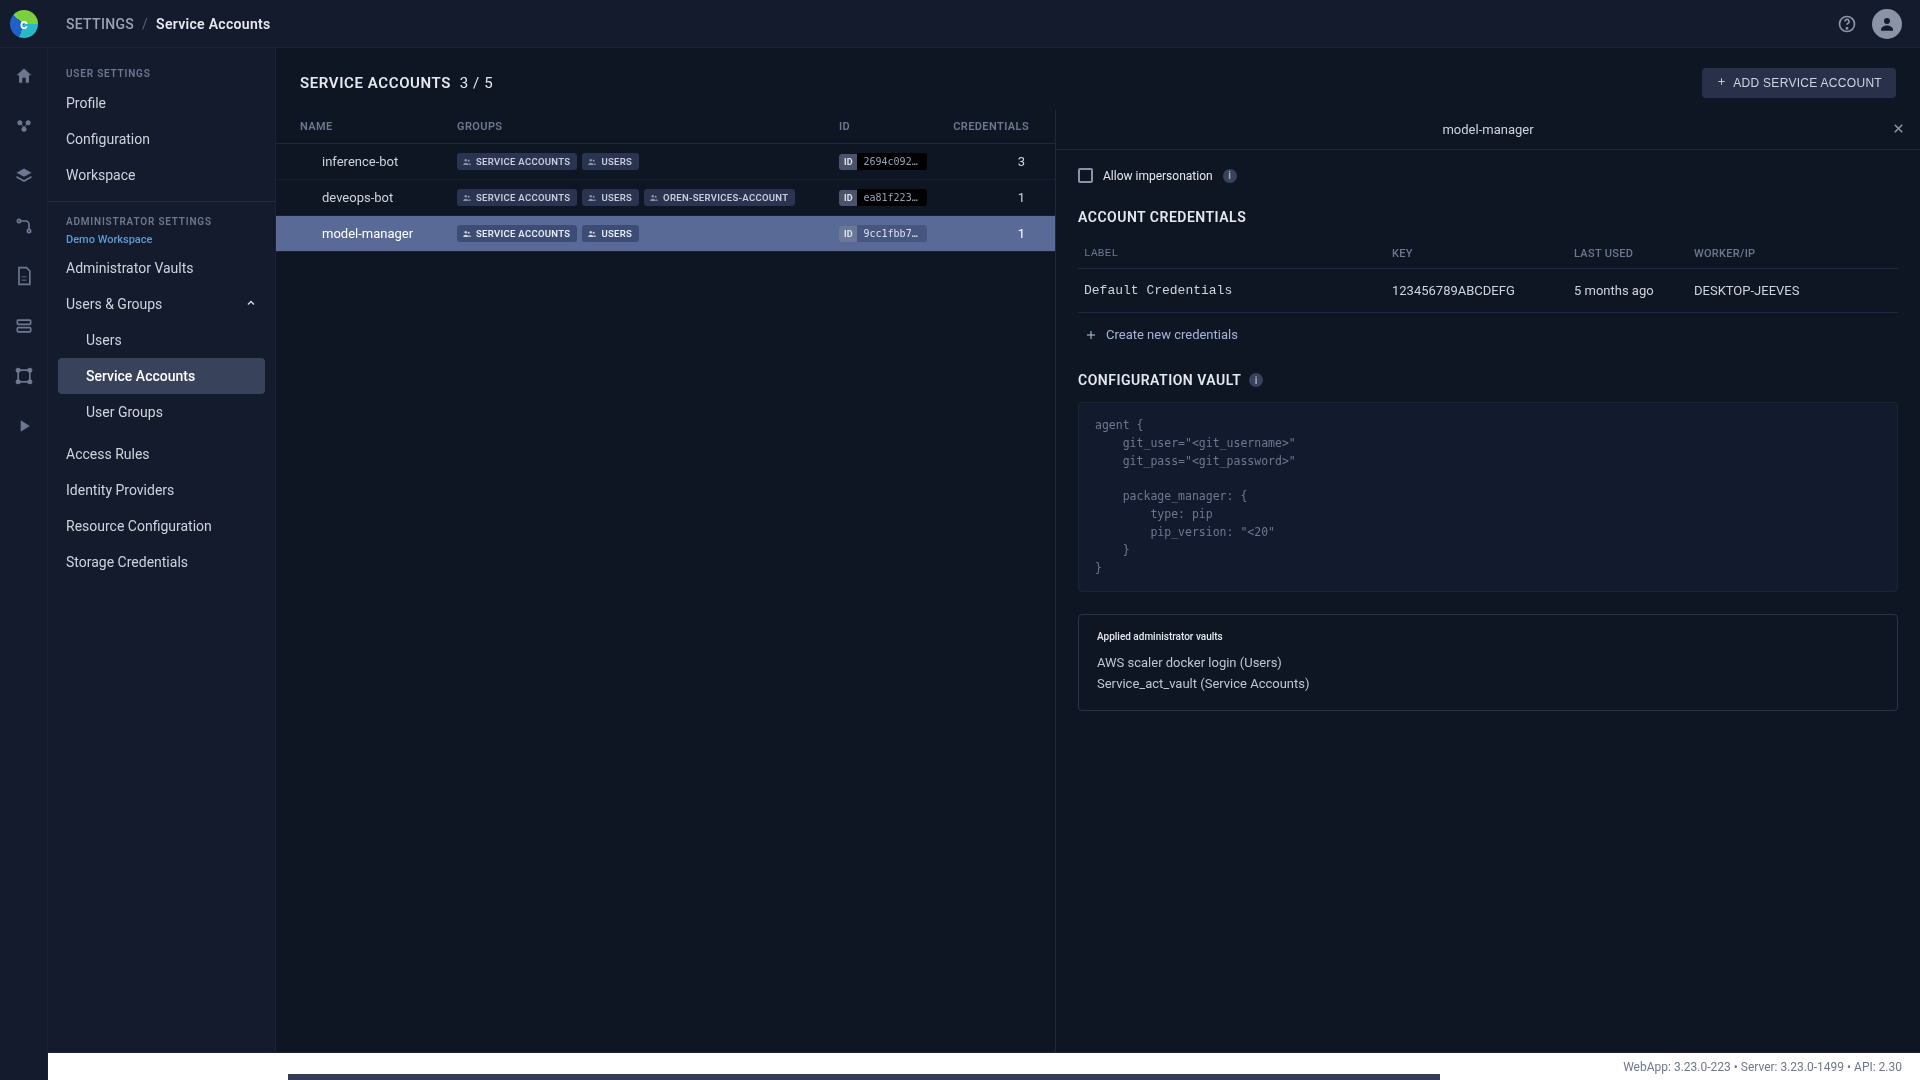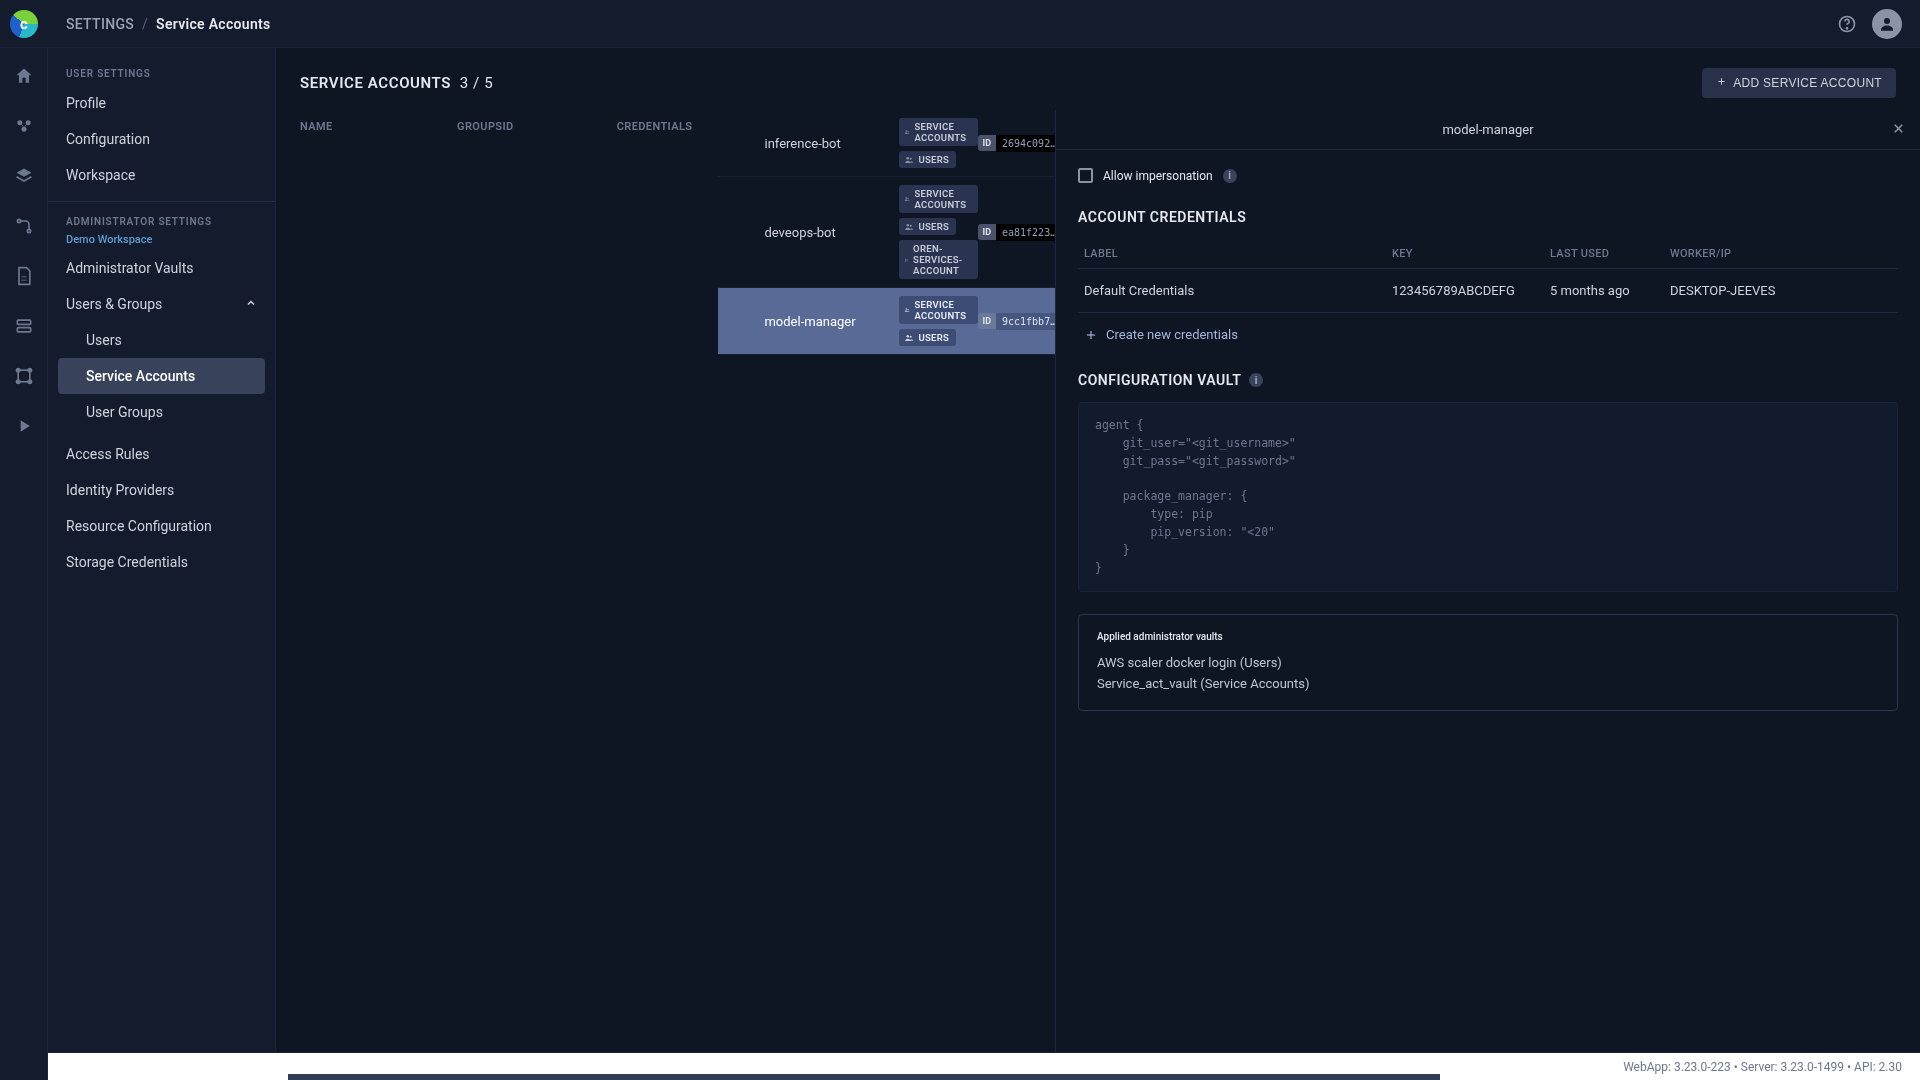--- a/index.html
+++ b/index.html
@@ -64,21 +64,21 @@
 .content-head {
   padding:20px 24px 12px; display:flex; align-items:center; justify-content:space-between;
 }
 .content-head h2 { font-size:15px; letter-spacing:.6px; color:#e5e8ef; font-weight:600;}
 .add-btn {
   background:#283149; color:#cfd4dc; border:none; padding:8px 14px; font-size:12px;
   border-radius:4px; cursor:pointer; display:flex; align-items:center; gap:6px; letter-spacing:.3px;
 }
 
 .cols { display:flex; flex:1; overflow:hidden;}
-.table-wrap { width:780px; border-right:1px solid #1e2840; display:flex; flex-direction:row; overflow:hidden;}
+.table-wrap { width:780px; border-right:1px solid #1e2840; display:flex; flex-direction:column; overflow:hidden;}
 .thead { display:flex; padding:10px 16px; font-size:11px; letter-spacing:.4px; color:#6d788f; border-bottom:1px solid #1e2840; font-weight:600;}
 .col-name { width:165px; padding-left:8px;}
 .col-groups { flex:1; }
 .col-id { width:110px; }
 .col-cred { width:90px; text-align:right; padding-right:10px;}
 
 .trow { display:flex; align-items:center; padding:8px 16px; border-bottom:1px solid #171f33; cursor:pointer; min-height:36px;}
 .trow.selected { background:#5a6a97; color:#fff;}
 .trow .c-name { width:165px; padding-left:30px; font-size:13px;}
 .trow .c-groups { flex:1; display:flex; gap:5px; flex-wrap:wrap;}
@@ -108,22 +108,22 @@
 .checkbox-row { display:flex; align-items:center; gap:10px; margin-bottom:26px;}
 .checkbox { width:15px; height:15px; border:2px solid #8b93a7; border-radius:2px; cursor:pointer;}
 .checkbox-row .lab { font-size:12px; color:#e5e8ef;}
 .info-ic { width:14px; height:14px; border-radius:50%; background:#38425b; color:#a5adbf; font-size:10px; display:flex; align-items:center; justify-content:center; font-weight:700; cursor:pointer;}
 
 .sec-title { font-size:14px; letter-spacing:.5px; color:#e5e8ef; font-weight:600; margin-bottom:14px; display:flex; align-items:center; gap:8px;}
 
 .cred-table { width:100%; }
 .cred-head { display:flex; font-size:11px; color:#6d788f; padding:8px 6px; border-bottom:1px solid #1e2840; letter-spacing:.3px; font-weight:500;}
 .cred-row { display:flex; padding:14px 6px; border-bottom:1px solid #1e2840; font-size:13px; color:#cfd4dc;}
-.cc-label { width:308px;}
-.cc-key { width:158px;}
+.cc-label { width:308px;font-family:Liberation Mono, monospace;}
+.cc-key { width:182px;}
 .cc-last { width:120px;}
 .cc-worker { flex:1;}
 
 .create-cred { display:flex; align-items:center; gap:8px; color:#a5b5d8; font-size:13px; padding:14px 6px 10px; cursor:pointer;}
 .create-cred svg { fill:#a5b5d8; }
 
 .vault-toggle-row { display:flex; align-items:center; gap:12px; margin:8px 0 14px; font-size:13px;}
 .toggle { width:28px; height:16px; background:#d9e140; border-radius:10px; position:relative; cursor:pointer;}
 .toggle::after { content:""; position:absolute; right:2px; top:2px; width:12px; height:12px; background:#2d7a3a; border-radius:50%; display:flex; align-items:center; justify-content:center;}
 .toggle .chk { position:absolute; right:4px; top:3px; width:8px; height:8px; }

